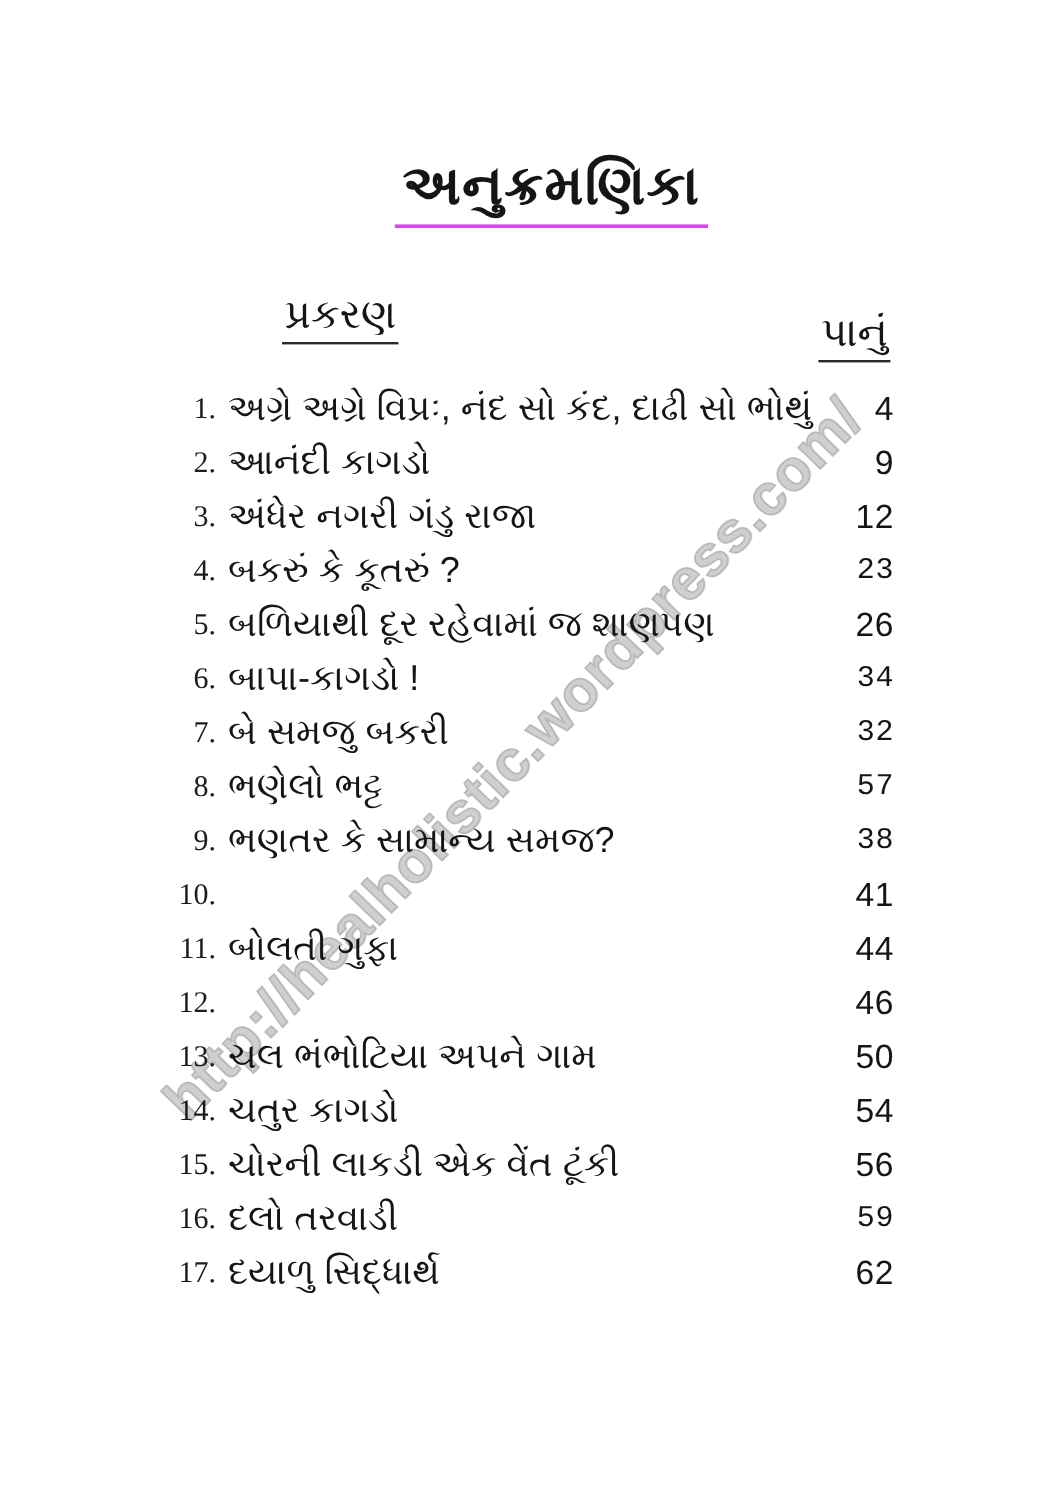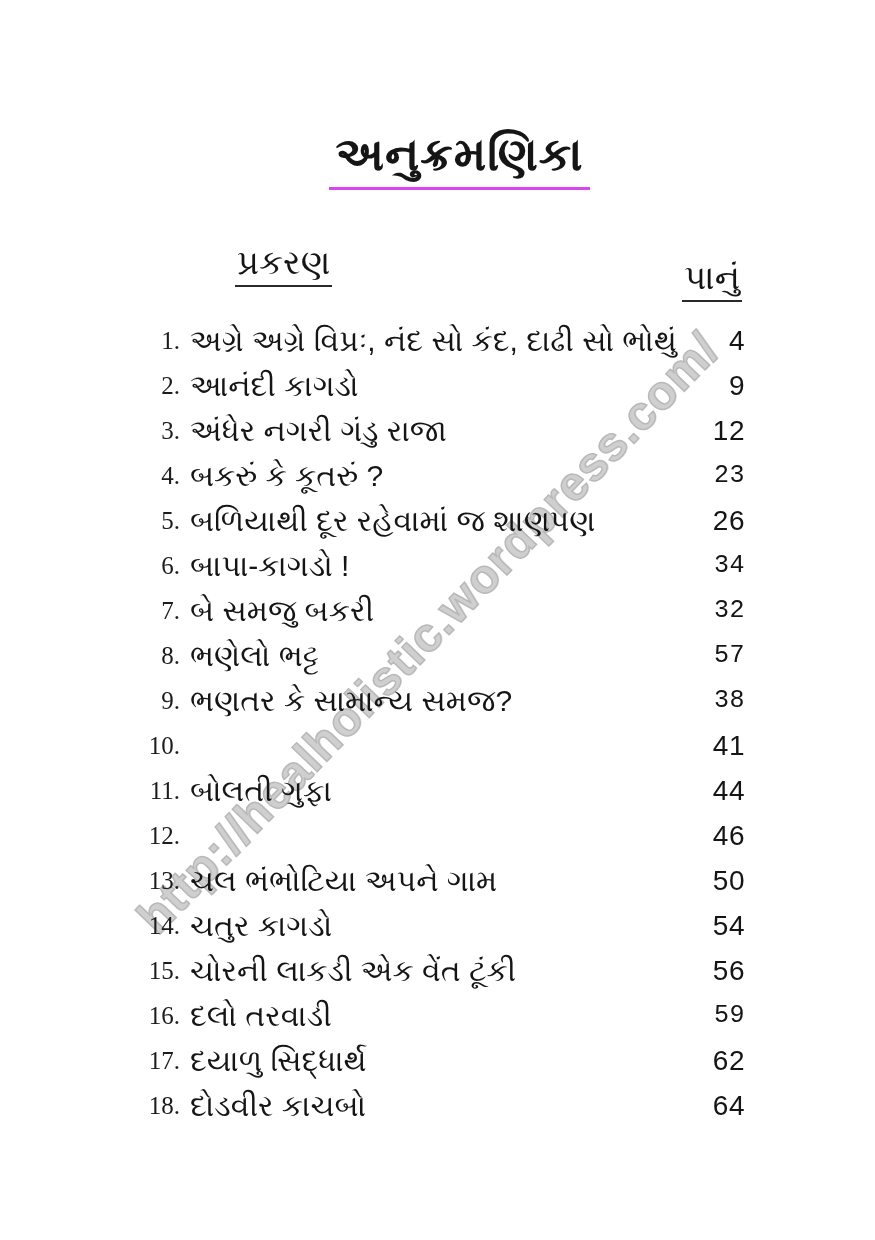--- a/index.html
+++ b/index.html
@@ -203,21 +203,16 @@
     <span class="t">દલો તરવાડી</span>
     <span class="p serif">59</span>
   </div>
 
   <div class="row">
     <span class="no">17.</span>
     <span class="t">દયાળુ સિદ્ધાર્થ</span>
     <span class="p">62</span>
   </div>
 
-  <div class="row">
-    <span class="no">18.</span>
-    <span class="t">દોડવીર કાચબો</span>
-    <span class="p">64</span>
-  </div>
 </div>
   </div>
 
 </div>
 
 </body></html>

